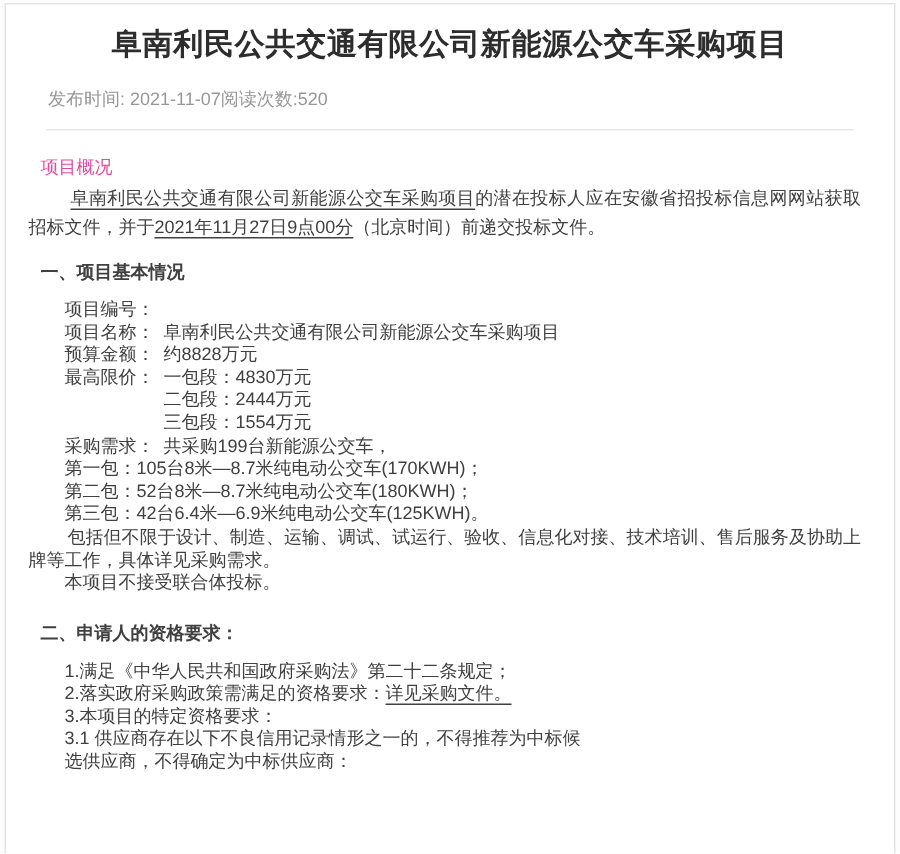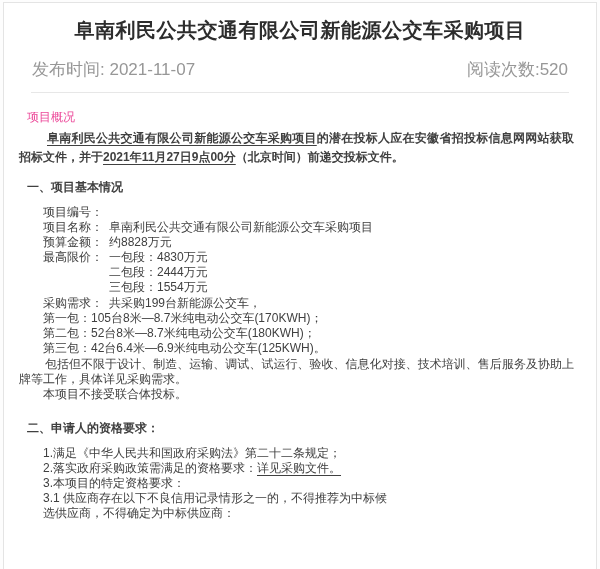--- a/index.html
+++ b/index.html
@@ -21,25 +21,24 @@
     text-align: center;
     font-size: 20px;
     font-weight: bold;
     color: #2d2d2d;
     padding: 14px 40px 0 40px;
     line-height: 26px;
     letter-spacing: 0.5px;
   }
   .meta-row {
     display: flex;
-    justify-content: space-between;
     align-items: center;
     margin-top: 15px;
     padding: 0 28px;
-    font-size: 17px;
+    font-size: 12px;
     color: #979797;
   }
   .divider {
     border: none;
     border-top: 1px solid #e7e7e7;
     margin: 11px 27px 0 27px;
   }
   
   .article {
     padding: 0 22px 0 15px;
@@ -65,21 +64,20 @@
     color: #404040;
     line-height: 15px;
   }
   .sec-heading.one { margin: 13px 0 0 8px; }
   .sec-heading.two { margin: 19px 0 0 8px; }
   .lead-para {
     margin-top: 4px;
     line-height: 19px;
     text-indent: 28px;
     text-align: justify;
-    font-weight: bold;
   }
   u { text-underline-offset: 3px; text-decoration-thickness: 1px; }
   .p-line {
     margin-left: 24px;
     line-height: 15px;
   }
   .p-line .lbl { margin-right: 6px; }
   .rows-block { margin-top: 10px; }
   .cont-pkg { margin-left: 90px; line-height: 15px; }
   .hang-para {

